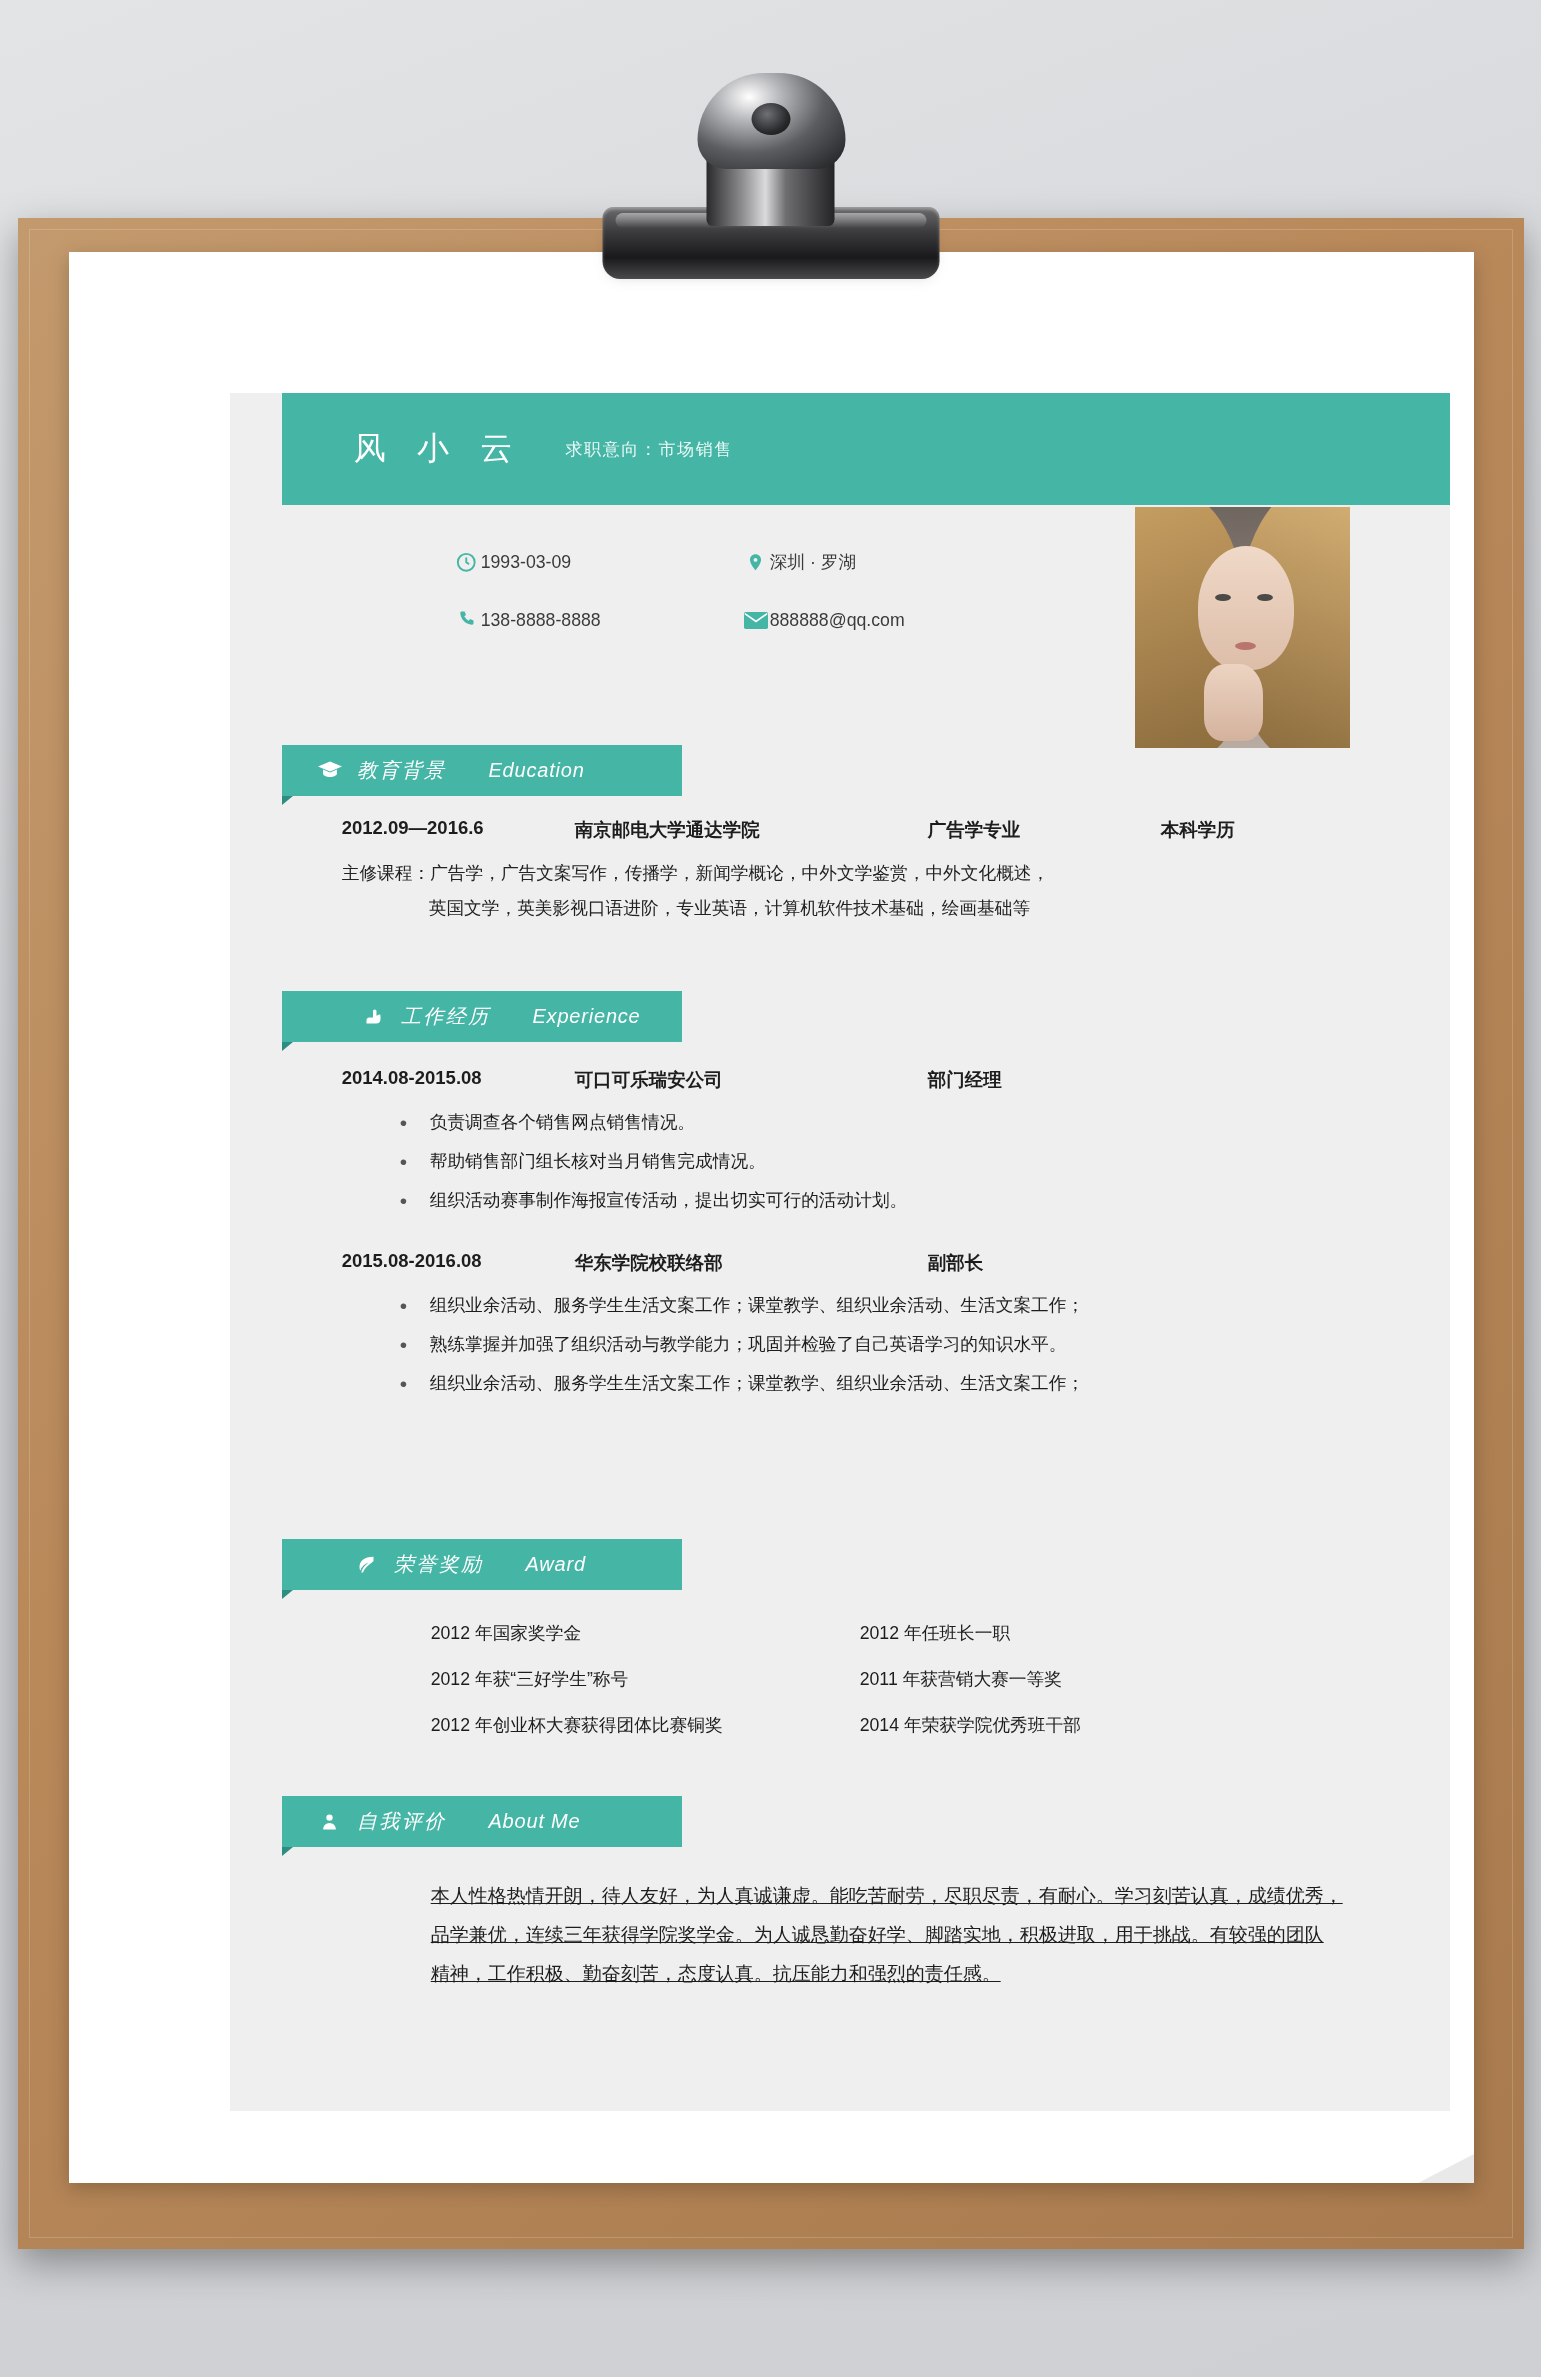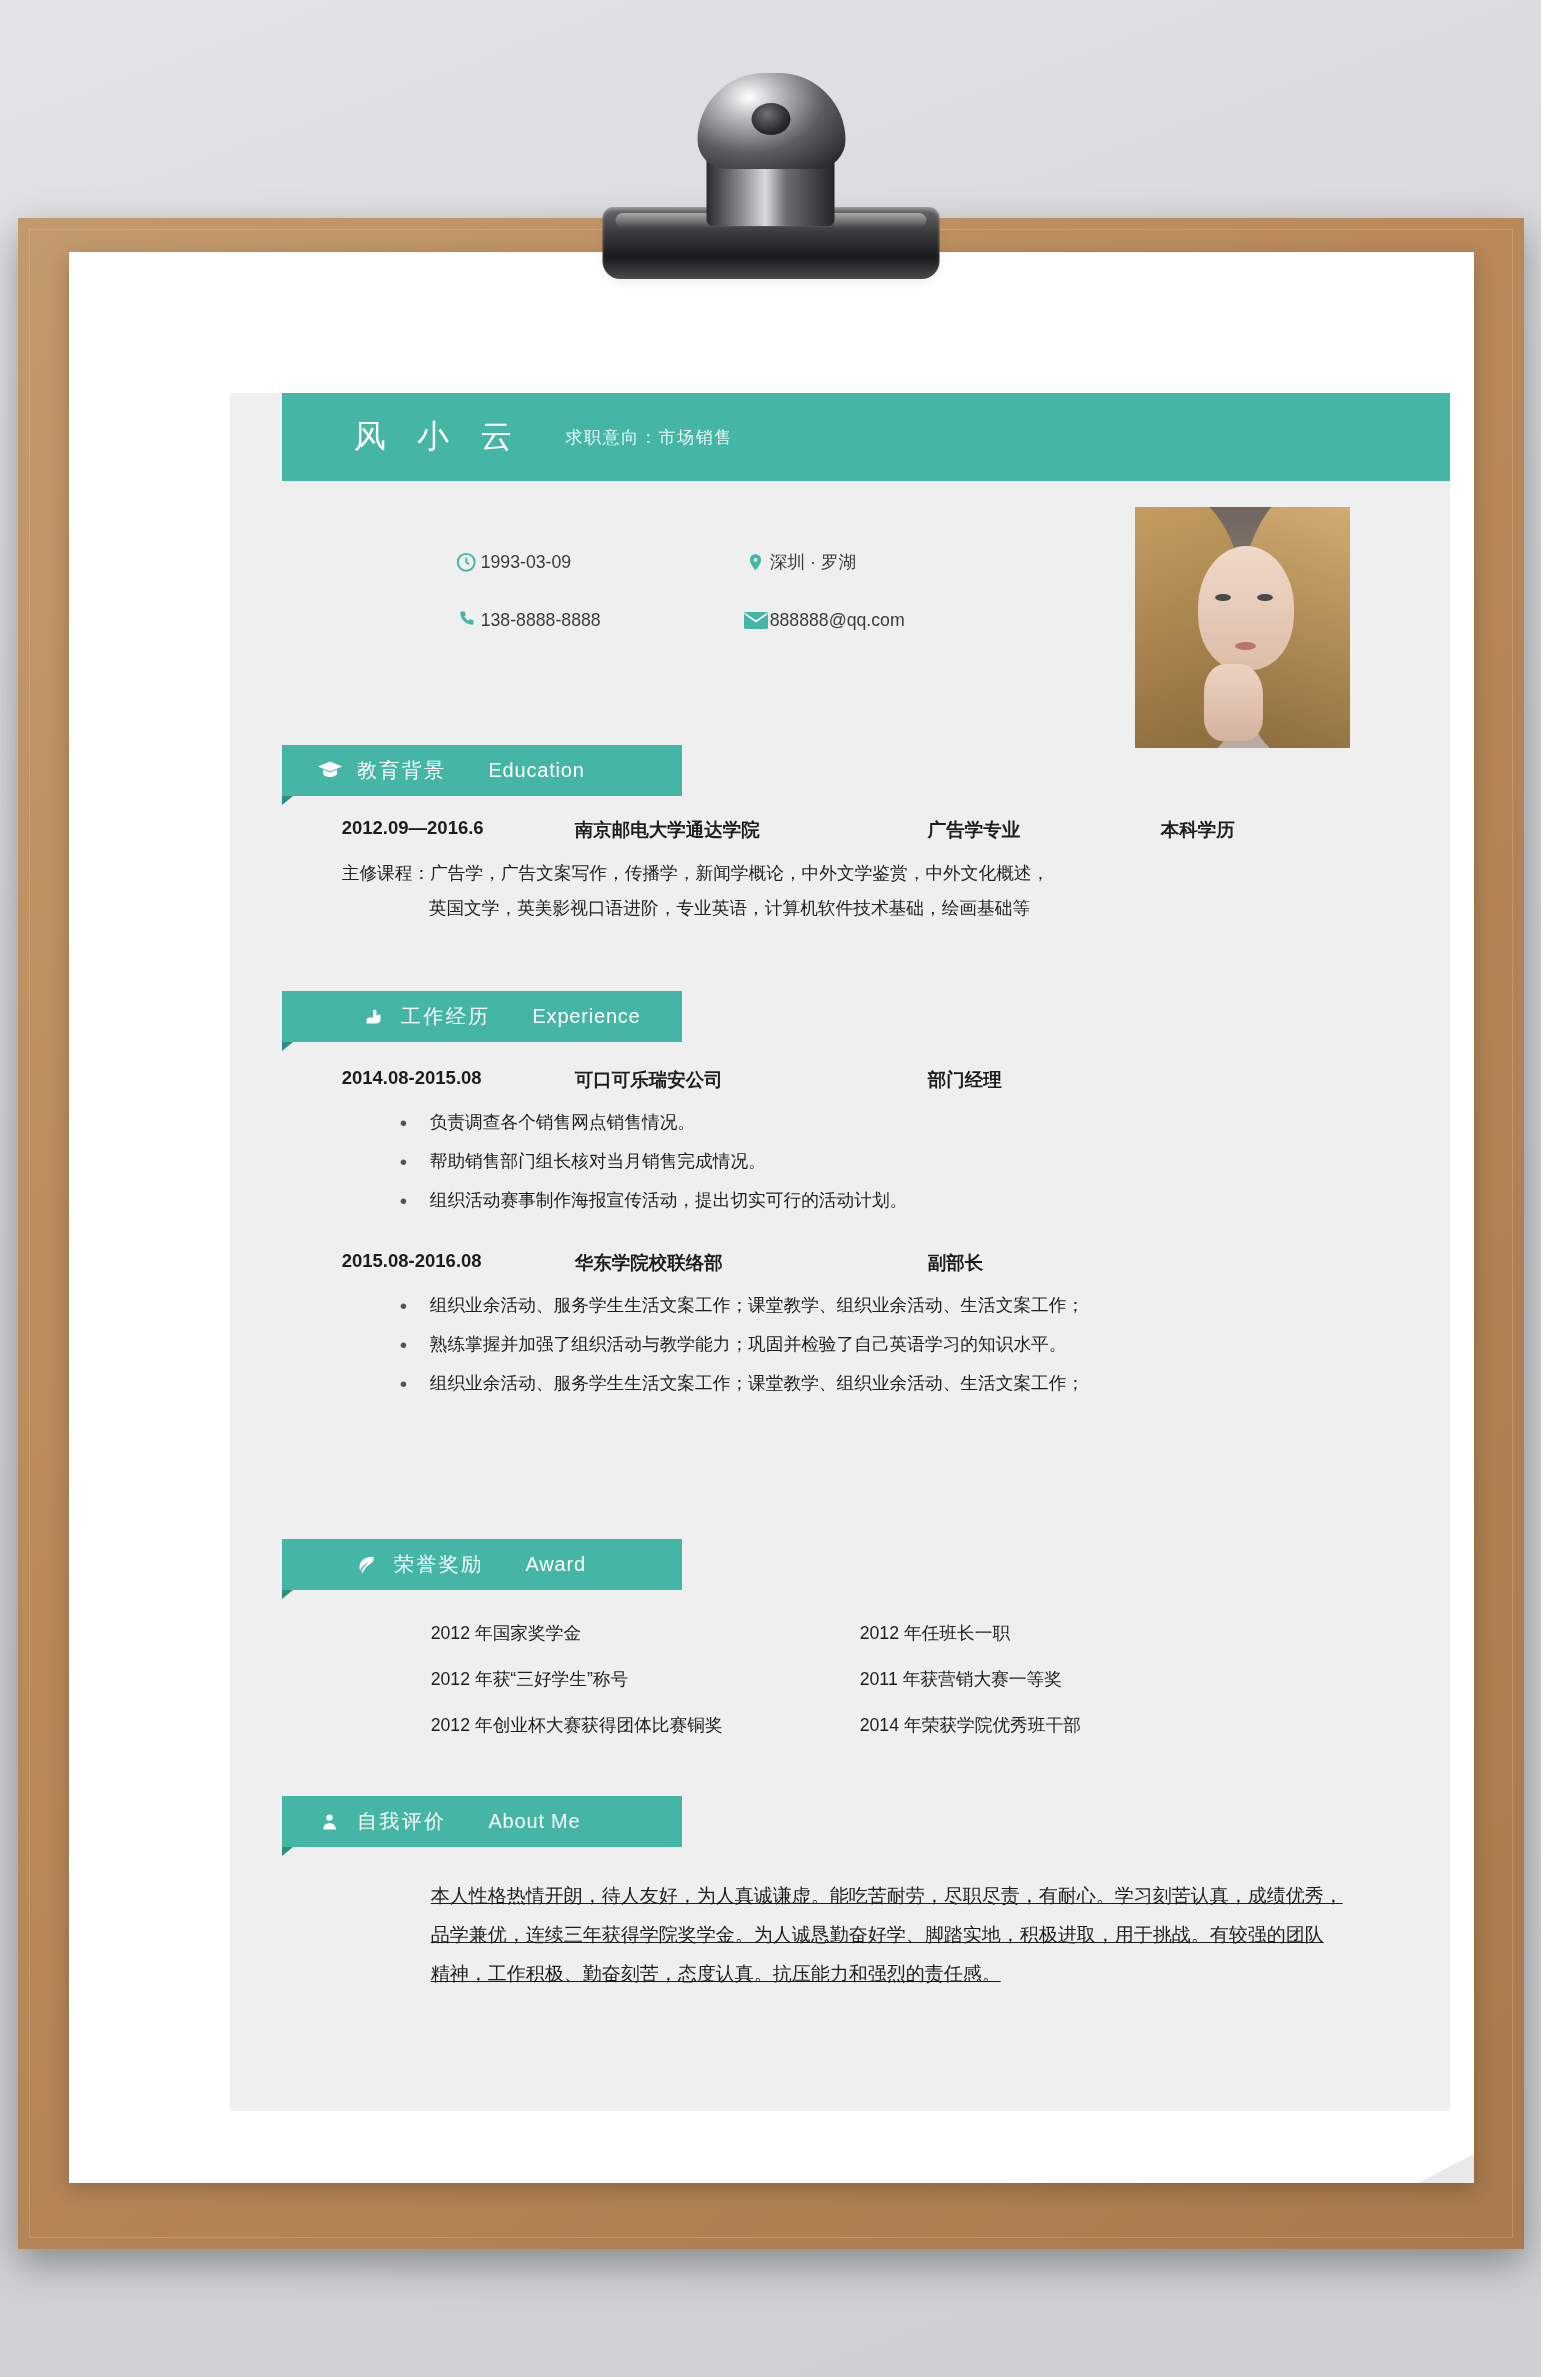--- a/index.html
+++ b/index.html
@@ -75,21 +75,21 @@
   .resume {
     position: absolute;
     left: 161px; top: 141px;
     width: 1220px; height: 1718px;
     background: #efefef;
   }
   .content { position: relative; width: 100%; height: 100%; }
 
   .head-bar {
     position: absolute; left: 52px; top: 0px;
-    width: 1168px; height: 88px;
+    width: 1168px; height: 112px;
     background: #45b5a6;
     display: flex; align-items: center;
   }
   .name {
     color: #ffffff; font-size: 32px; letter-spacing: 11.2px;
     margin-left: 72px; font-weight: 400;
   }
   .objective { color: #eafaf6; font-size: 17px; margin-left: 42px; letter-spacing: 1.6px; }
 
   .contact {
@@ -114,20 +114,21 @@
   .photo .eye2 { position:absolute; left:122px; top:87px; width:16px; height:7.2px; background:#4a4a46; border-radius:50%;}
   .photo .lip { position:absolute; left:100px; top:135px; width:21px; height:8px; background:#b9756c; border-radius:50%;}
   .photo .hand { position:absolute; left:69px; top:157px; width:59px; height:77px; background: linear-gradient(180deg,#ecd4c2,#d4b29d); border-radius: 36% 40% 30% 30%;}
 
   .sec {
     position: absolute; left: 52px;
     width: 400px; height: 51px;
     background: #45b5a6;
     display: flex; align-items: center;
     color: #ffffff;
+    font-style: italic;
   }
   .sec:before{
     content:""; position:absolute; left:0; top:51px;
     border-left: 11.2px solid #2e8d81; border-bottom: 9.6px solid transparent;
   }
   .sec .sec-ico { width: 32px; margin-left: 32px; display:flex; align-items:center; justify-content:center; }
   .sec .sec-cn { font-size: 20px; letter-spacing: 2.4px; margin-left: 11.2px; }
   .sec .sec-en { font-size: 20px; margin-left: 42px; letter-spacing: 0.8px; }
 
   .block { position: absolute; left: 112px; width: 1060px; color: #1d1d1d; }

